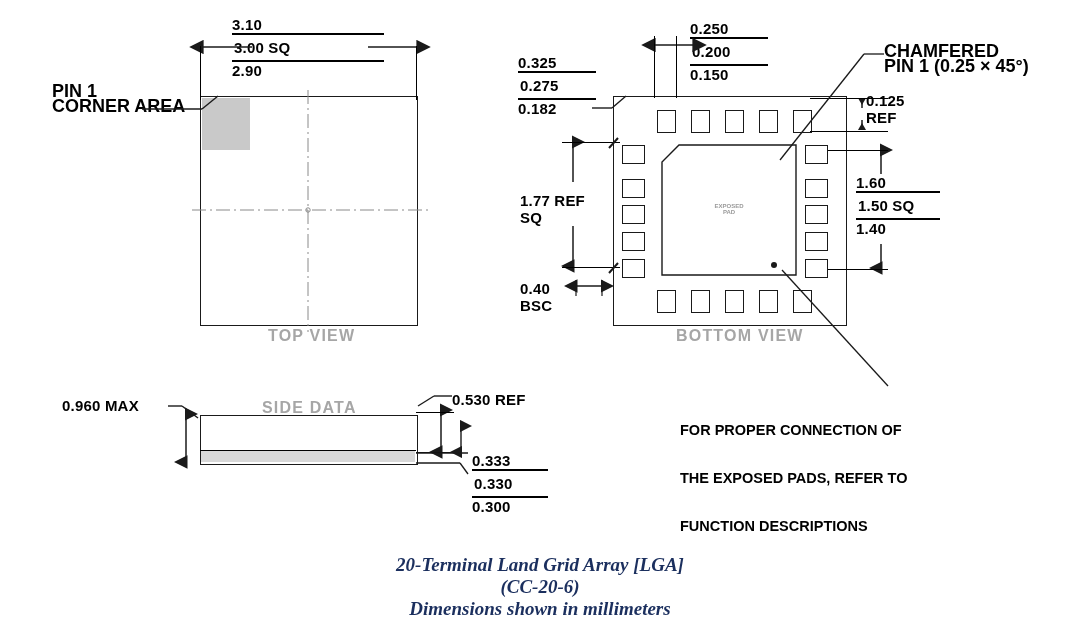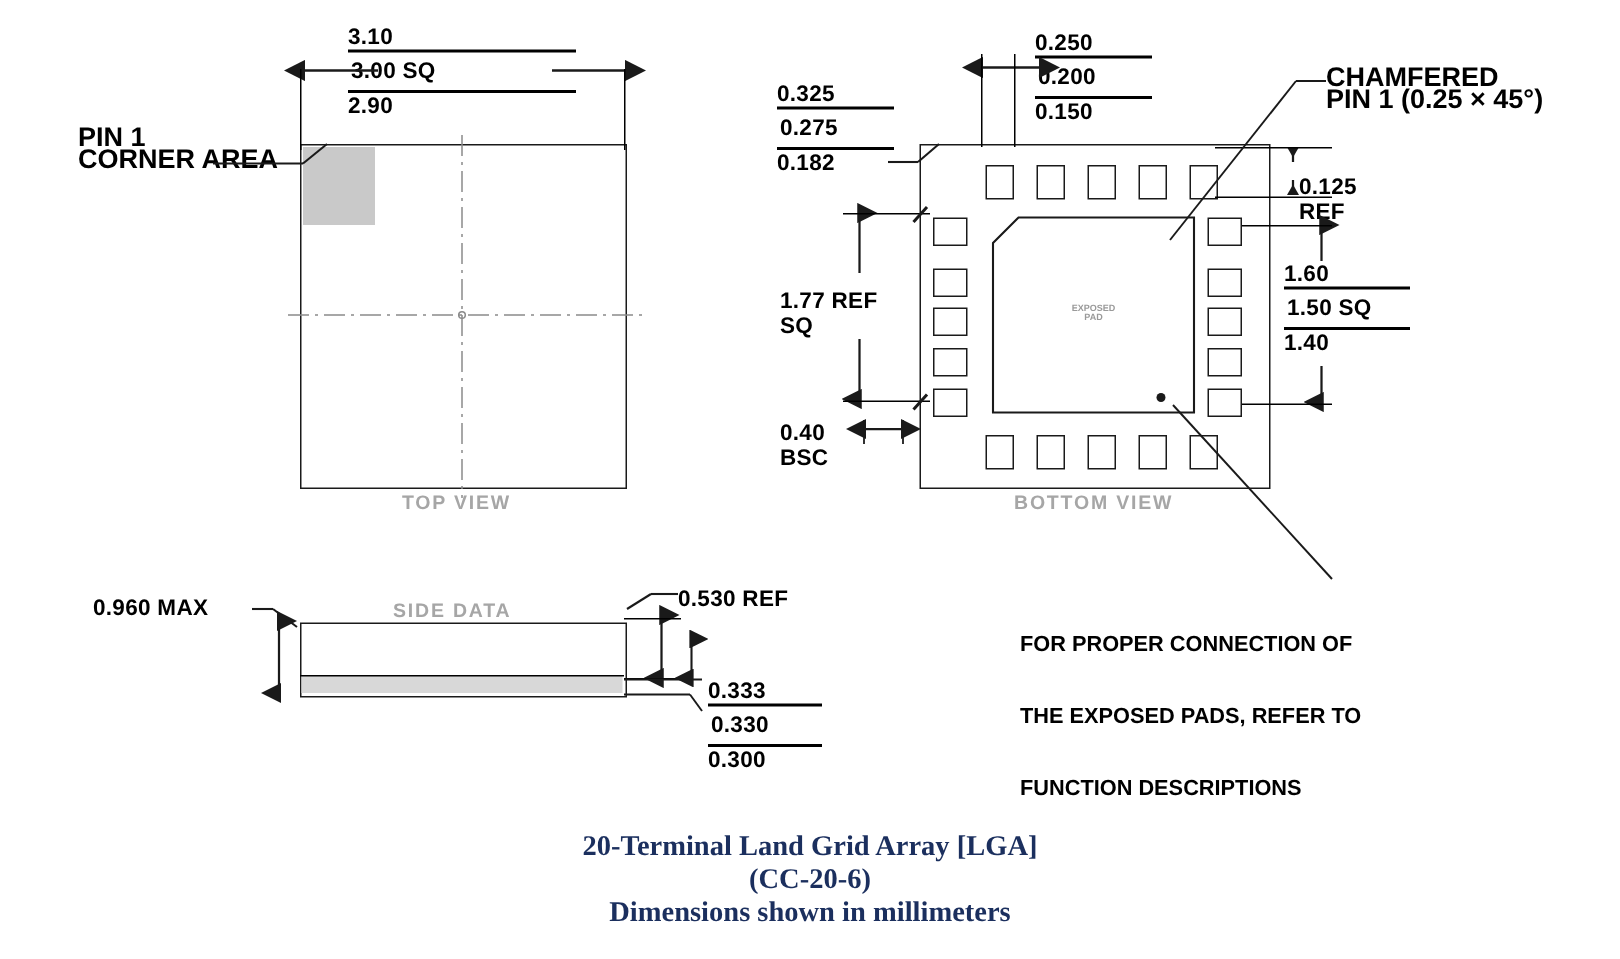--- a/index.html
+++ b/index.html
@@ -31,35 +31,36 @@
     white-space: nowrap;
     line-height: 17px;
   }
   .dim-small {
     font-size: 18px;
     font-weight: bold;
     white-space: nowrap;
     line-height: 15px;
   }
   .viewlabel {
-    font-size: 13px;
+    font-size: 16px;
     font-weight: bold;
     color: #a6a6a6;
     letter-spacing: 1.2px;
     white-space: nowrap;
   }
   .note {
     font-size: 14.5px;
     font-weight: bold;
     line-height: 19px;
     white-space: nowrap;
     margin-top: 29px;
   }
   .caption {
     font-family: "Liberation Serif", serif;
+    font-style: italic;
     font-weight: bold;
     font-size: 19px;
     color: #1b2f5e;
     white-space: nowrap;
     text-align: center;
   }
   .tiny-exposed {
     font-size: 6px;
     font-weight: bold;
     color: #9a9a9a;
@@ -184,21 +185,21 @@
   <div class="abs stack" style="left:518px; top:54px; width:78px;">
     <div class="dim">0.325</div>
     <div class="dim mid">0.275</div>
     <div class="dim">0.182</div>
   </div>
   <svg class="abs" style="left:590px; top:86px;" width="40" height="30">
     <line x1="2" y1="22" x2="22" y2="22" stroke="#1a1a1a" stroke-width="1.4"></line>
     <line x1="22" y1="22" x2="36" y2="10" stroke="#1a1a1a" stroke-width="1.4"></line>
   </svg>
 
-  <div class="abs" style="left:866px; top:92px;margin-top:24px;">
+  <div class="abs" style="left:866px; top:92px;">
     <div class="dim">0.125</div>
     <div class="dim">REF</div>
   </div>
   <svg class="abs" style="left:852px; top:96px;" width="20" height="40">
     <line x1="10" y1="2" x2="10" y2="12" stroke="#1a1a1a" stroke-width="1.5"></line>
     <path d="M6,2 L14,2 L10,9 z" fill="#1a1a1a"></path>
     <line x1="10" y1="34" x2="10" y2="24" stroke="#1a1a1a" stroke-width="1.5"></line>
     <path d="M6,34 L14,34 L10,27 z" fill="#1a1a1a"></path>
   </svg>
   <div class="abs hline" style="left:810px; top:98px; width:78px;"></div>

